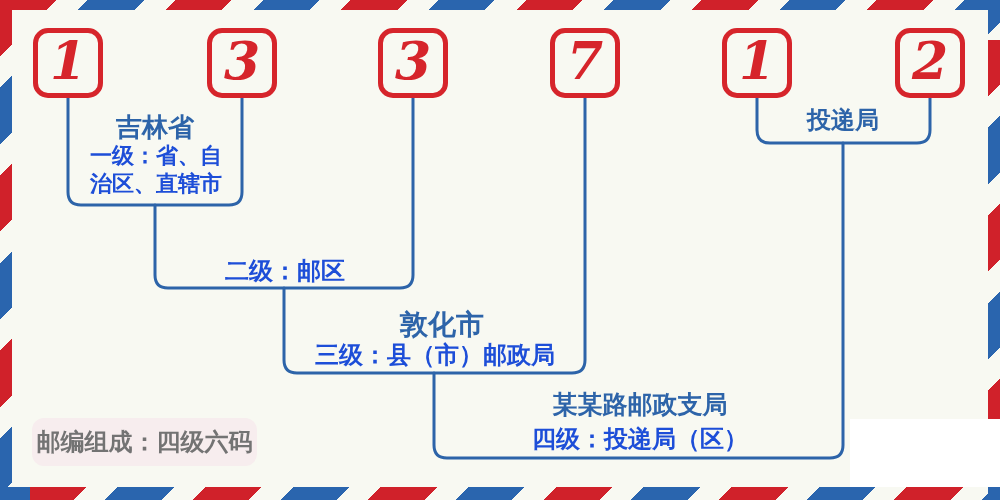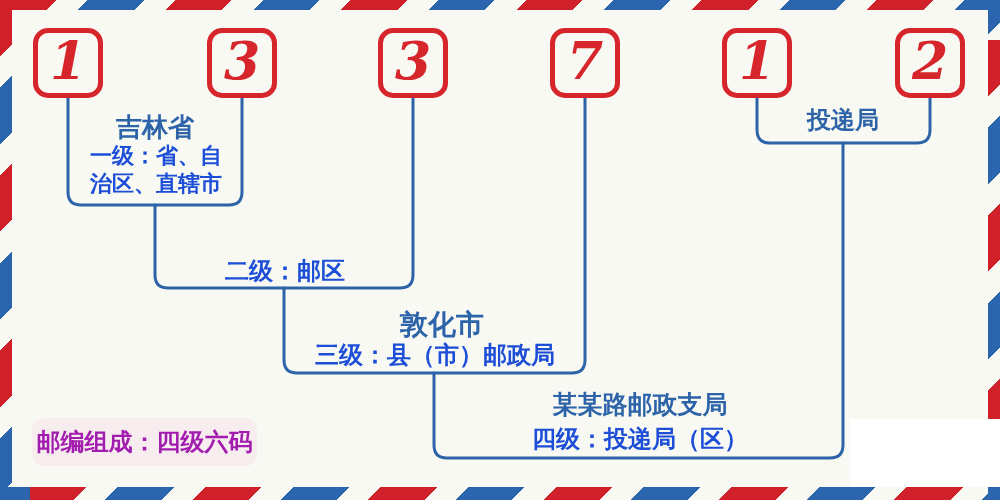--- a/index.html
+++ b/index.html
@@ -50,21 +50,21 @@
   .l3-place{left:435px;top:308px;font-size:28px;margin-left:7px;}
   .l3-desc{left:435px;top:341px;font-size:24px;}
   .l4-place{left:640px;top:390px;font-size:25px;}
   .l4-desc{left:640px;top:425px;font-size:24px;}
   .l5-label{left:843px;top:106px;font-size:24px;color:#2d64a9;font-weight:bold;}
 
   .badge{
     position:absolute;left:32px;top:418px;width:225px;height:48px;
     background:#f7edee;border-radius:12px;
     display:flex;align-items:center;justify-content:center;
-    color:#a21caf;font-weight:bold;font-size:24px;white-space:nowrap;
+    color:#737373;font-weight:bold;font-size:24px;white-space:nowrap;
   }
 </style>
 </head>
 <body>
 
 <div class="canvas">
 
   <div class="band band-top"></div>
   <div class="band band-left"></div>
   <div class="band band-right"></div>

